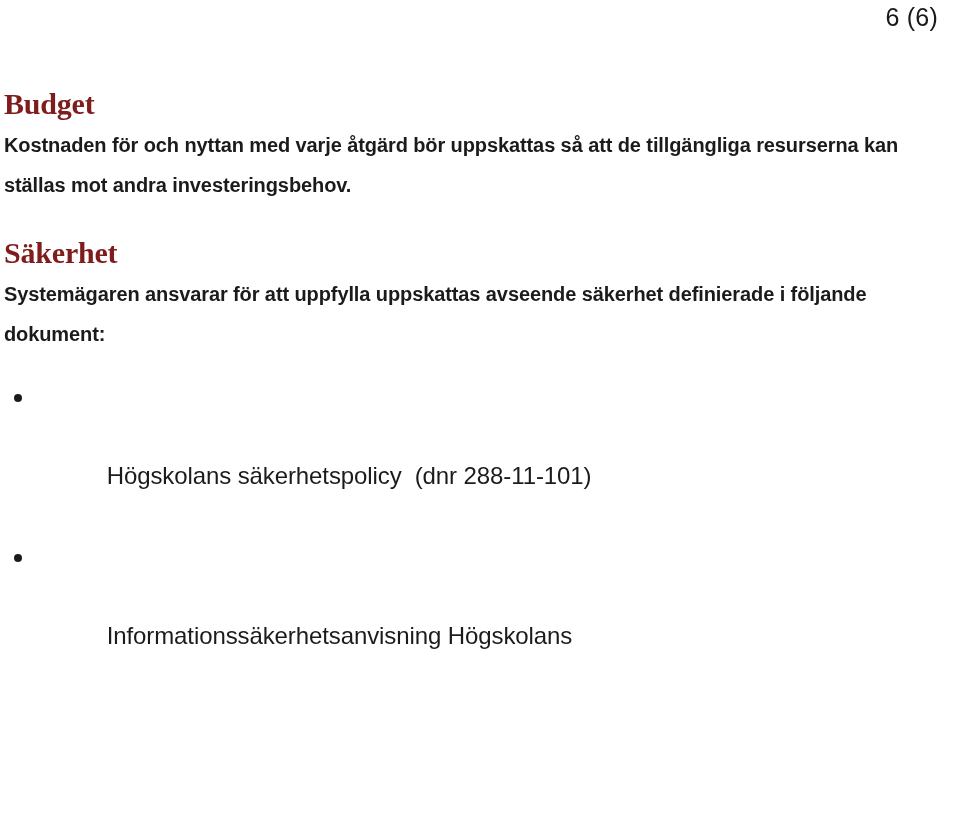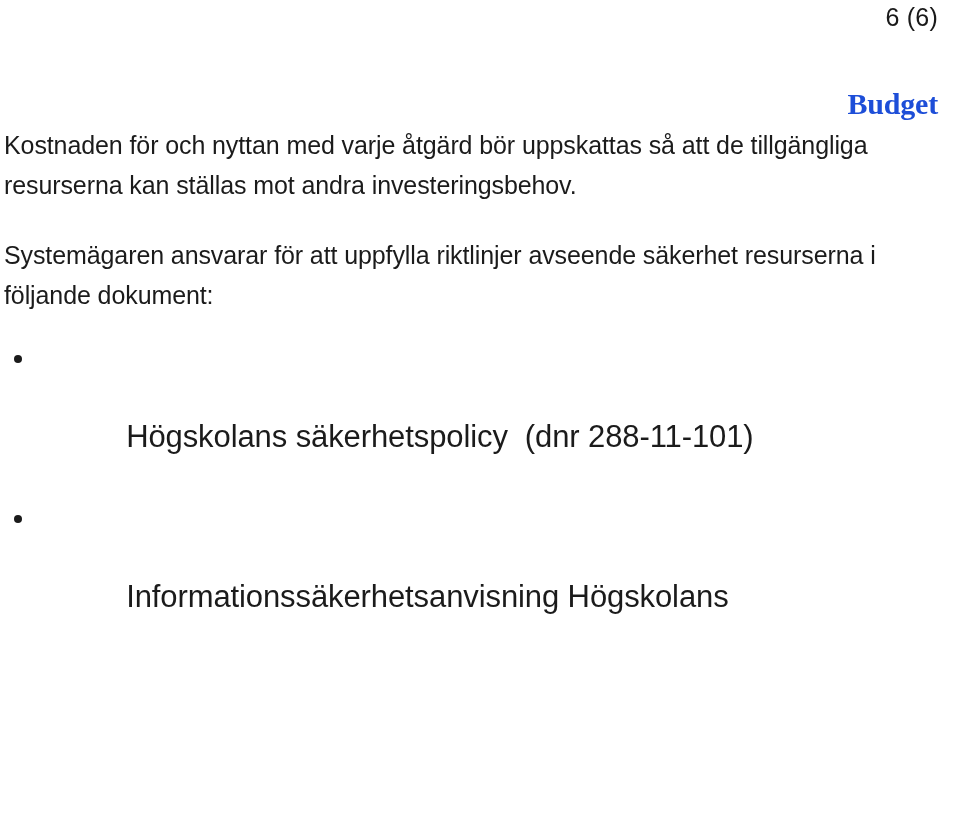--- a/index.html
+++ b/index.html
@@ -50,32 +50,31 @@
     top: 86px;
     width: 934px;
   }
 
   
   .heading {
     font-family: "Liberation Serif", serif;
     font-weight: bold;
     font-size: 30px;
     line-height: 36px;
-    color: #1d4ed8;
+    color: #7f1d1d;
     margin: 0 0 3px 0;
     letter-spacing: -0.2px;
-    text-align: right;
   }
   .heading.tight-top { margin-top: 0; }
 
   
   .para {
     font-family: "Liberation Sans", sans-serif;
-    font-weight: 400;
-    font-size: 25px;
+    font-weight: 700;
+    font-size: 20px;
     line-height: 40px;
     color: #1b1b1b;
     margin: 0;
     letter-spacing: -0.1px;
     white-space: pre-wrap;
   }
 
   .block-budget   { margin-bottom: 0; }
   .spacer-sakerhet { height: 30px; }
   .spacer-list     { height: 22px; }
@@ -83,21 +82,21 @@
   
   .bullet-list {
     list-style: none;
     margin: 0;
     padding: 0;
   }
   .bullet-item {
     position: relative;
     padding-left: 37px;
     font-family: "Liberation Sans", sans-serif;
-    font-size: 31px;
+    font-size: 24px;
     line-height: 40px;
     color: #1b1b1b;
     letter-spacing: -0.1px;
     white-space: pre;
   }
   .bullet-marker {
     position: absolute;
     left: 10px;
     top: 0;
     width: 9px;
@@ -131,21 +130,22 @@
   <div class="content">
 
     <section class="block-budget">
       <h2 class="heading tight-top">Budget</h2>
       <p class="para">Kostnaden för och nyttan med varje åtgärd bör uppskattas så att de tillgängliga resurserna kan ställas mot andra investeringsbehov.</p>
     </section>
 
     <div class="spacer-sakerhet"></div>
 
     <section>
-      <p class="para">Systemägaren ansvarar för att uppfylla riktlinjer avseende säkerhet resurserna i följande dokument:</p>
+      <h2 class="heading">Säkerhet</h2>
+      <p class="para">Systemägaren ansvarar för att uppfylla uppskattas avseende säkerhet definierade i följande dokument:</p>
 
       <div class="spacer-list"></div>
 
       <ul class="bullet-list">
         <li class="bullet-item">
           <span class="bullet-marker"></span>
           <span>Högskolans säkerhetspolicy  (dnr 288-11-101)</span>
         </li>
         <li class="bullet-item">
           <span class="bullet-marker"></span>

